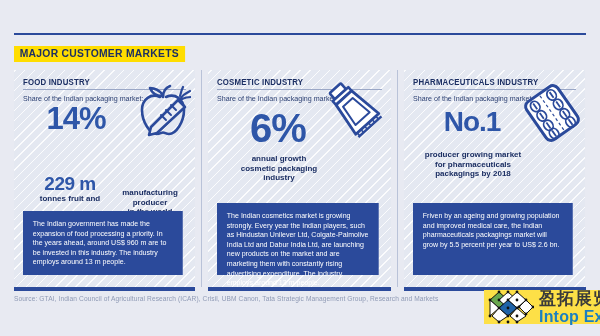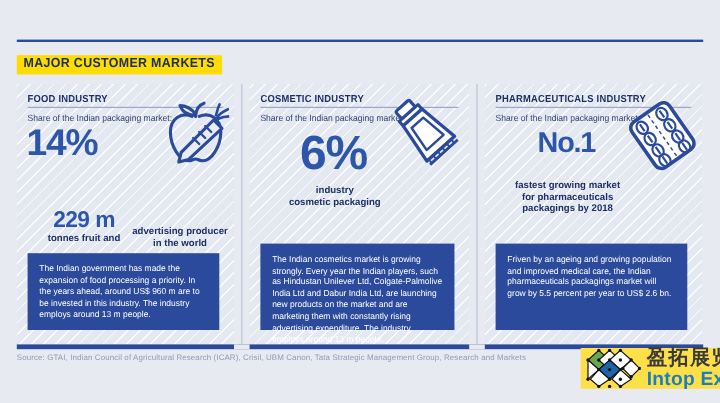--- a/index.html
+++ b/index.html
@@ -135,20 +135,21 @@
     line-height: 9.5px;
     text-align: center;
   }
 
   
   .c1-pct {
     position: absolute;
     left: 8px;
     top: 33px;
     width: 108px;
+    text-align: center;
     font-size: 31px;
   }
   .c1-pct-cap {
     position: absolute;
     left: 6px;
     top: 67px;
     width: 112px;
   }
   .c1-205 {
     position: absolute;
@@ -196,21 +197,21 @@
     width: 110px;
   }
 
   
   .c3-no1 {
     position: absolute;
     left: 6px;
     top: 38px;
     width: 124px;
     text-align: center;
-    font-size: 24px;
+    font-size: 28px;
   }
   .c3-no1-cap {
     position: absolute;
     left: 10px;
     top: 80px;
     width: 118px;
   }
 
   
   .icon-food {
@@ -365,21 +366,21 @@
         </div>
 
         <div class="stat-big c1-pct">14%</div>
 
         <div class="stat-big c1-205">229 m</div>
         <div class="stat-caption c1-205-cap">
           <div>tonnes fruit and</div>
         </div>
 
         <div class="stat-caption c1-no2-cap">
-          <div>advertising producer</div>
+          <div>manufacturing producer</div>
           <div>in the world</div>
         </div>
 
         <div class="note note-1">The Indian government has made the expansion of food processing a priority. In the years ahead, around US$ 960 m are to be invested in this industry. The industry employs around 13 m people.</div>
       </div>
     </div>
 
     <div class="col-gap"></div>
 
     <div class="col col-2">
@@ -404,22 +405,23 @@
                 <line x1="37" y1="52" x2="37" y2="56"></line>
                 <line x1="42" y1="52" x2="42" y2="56"></line>
               </g>
               <line x1="15" y1="56" x2="46" y2="56" stroke="#2b4a9b" stroke-width="2.4"></line>
             </g>
           </svg>
         </div>
 
         <div class="stat-big c2-pct">6%</div>
         <div class="stat-caption c2-pct-cap">
+          <div>annual growth</div>
+          <div>cosmetic packaging</div>
           <div>industry</div>
-          <div>cosmetic packaging</div>
         </div>
 
         <div class="note note-2">The Indian cosmetics market is growing strongly. Every year the Indian players, such as Hindustan Unilever Ltd, Colgate-Palmolive India Ltd and Dabur India Ltd, are launching new products on the market and are marketing them with constantly rising advertising expenditure. The industry employs around 13 m people.</div>
       </div>
     </div>
 
     <div class="col-gap"></div>
 
     <div class="col col-3">
       <div class="col-inner">
@@ -465,21 +467,21 @@
                   <ellipse cx="41" cy="49" rx="4.4" ry="5.4"></ellipse>
                   <line x1="41" y1="45.5" x2="41" y2="52.5"></line>
                 </g>
               </g>
             </g>
           </svg>
         </div>
 
         <div class="stat-big c3-no1">No.1</div>
         <div class="stat-caption c3-no1-cap">
-          <div>fastest growing market</div>
+          <div>producer growing market</div>
           <div>for pharmaceuticals</div>
           <div>packagings by 2018</div>
         </div>
 
         <div class="note note-3">Friven by an ageing and growing population and improved medical care, the Indian pharmaceuticals packagings market will grow by 5.5 percent per year to US$ 2.6 bn.</div>
       </div>
     </div>
 
   </div>
 

